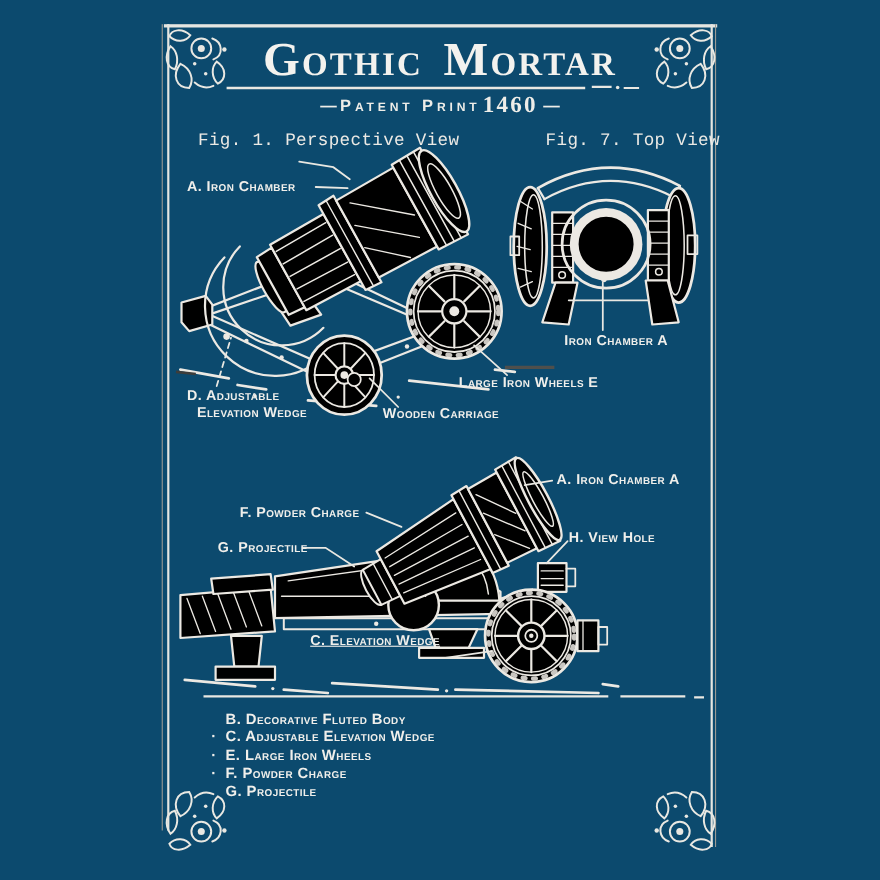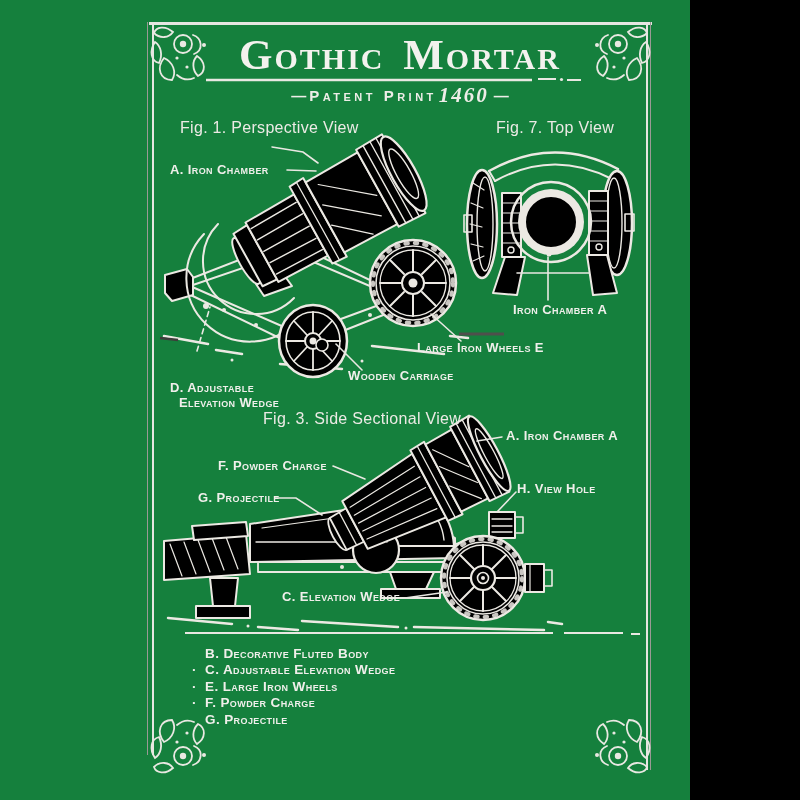--- a/index.html
+++ b/index.html
@@ -1,39 +1,39 @@
 <!DOCTYPE html>
 <html><head>
 <meta charset="utf-8">
 <style>
   html,body{margin:0;padding:0;background:#000;}
-  .canvas{position:relative;width:690px;height:800px;background:#15803d;overflow:hidden;
+  .canvas{position:relative;width:800px;height:800px;background:#0c4a6e;overflow:hidden;
           font-family:"Liberation Sans",sans-serif;color:#efeeea;}
   
   .bline{position:absolute;background:#e6e6e1;z-index:1;}
   .bdim{background:#9a9a95;}
   
   .art{position:absolute;overflow:visible;z-index:2;}
   .overlay{position:absolute;left:0;top:0;z-index:3;pointer-events:none;}
   .flour{position:absolute;width:70px;height:58px;z-index:2;}
   .flour svg{display:block;}
   .flipx svg{transform:scaleX(-1);}
   .flipy svg{transform:scaleY(-1);}
   .flipxy svg{transform:scale(-1,-1);}
   
   .title{position:absolute;left:148px;top:32px;width:504px;text-align:center;z-index:4;
          font-family:"Liberation Serif",serif;font-variant:small-caps;font-weight:bold;
          font-size:43px;line-height:46px;letter-spacing:2px;word-spacing:6px;color:#f3f2ee;}
   .subtitle{position:absolute;left:148px;top:83px;width:504px;text-align:center;z-index:4;
             font-weight:bold;font-size:15px;letter-spacing:3.5px;color:#eeede8;
             font-variant:small-caps;}
   .subtitle .yr{font-family:"Liberation Serif",serif;font-size:21px;letter-spacing:2px;
-                vertical-align:-1px;margin:18px 2px;font-style:italic;}
+                vertical-align:-1px;margin:18px 2px;}
   .subtitle .dash{letter-spacing:0;margin:0 3px;}
-  .caption{position:absolute;z-index:4;font-family:Liberation Sans, sans-serif;
+  .caption{position:absolute;z-index:4;font-family:Liberation Mono, monospace;
            font-size:16px;line-height:20px;color:#eceae5;letter-spacing:.3px;}
   .lbl{position:absolute;z-index:4;font-weight:bold;font-size:13px;line-height:15px;
        font-variant:small-caps;letter-spacing:.4px;color:#f0efeb;white-space:nowrap;}
   .lbl .l2{padding-left:9px;}
   
   .legend{position:absolute;left:192px;top:646px;z-index:4;}
   .legend .row{line-height:16.4px;font-weight:bold;font-size:13.5px;
                font-variant:small-caps;letter-spacing:.4px;color:#f0efeb;white-space:nowrap;}
   .legend .bu{display:inline-block;width:13px;}
 </style>
@@ -117,21 +117,20 @@
       </svg>
   </div>
 
   <div class="title">Gothic Mortar</div>
   <div class="subtitle">
     <span class="dash">—</span><span>Patent Print</span><span class="yr">1460</span><span class="dash">—</span>
   </div>
 
   <div class="caption" style="left:180px;top:118px;">Fig. 1. Perspective View</div>
   <div class="caption" style="left:496px;top:118px;">Fig. 7. Top View</div>
-  <div class="caption" style="left:263px;top:409px;">Fig. 3. Side Sectional View</div>
 
   <svg class="art" style="left:162px;top:138px;" width="310" height="235" viewBox="0 0 310 235">
     <g stroke="#ece9e3" fill="none" stroke-width="2" stroke-linecap="round" stroke-linejoin="round">
 
       <path d="M2,198 l44,8 M54,212 l26,4 M118,226 l62,5 M210,208 l72,8 M288,198 l18,2" stroke-width="2.5"></path>
       <circle cx="70" cy="222" r="1.5" fill="#ece9e3" stroke="none"></circle>
       <circle cx="200" cy="223" r="1.5" fill="#ece9e3" stroke="none"></circle>
 
       <path d="M10,148 L138,210 L254,164 L126,103 Z"></path>
       <path d="M28,148 L138,196 L236,160 L128,114 Z"></path>
@@ -293,32 +292,32 @@
       <path d="M206,80 L532,80" stroke-width="2.4"></path>
       <path d="M538,79 L556,79 M567,80 L581,80" stroke-width="2"></path>
       <circle cx="561.5" cy="79.5" r="1.6" fill="#e9e8e2" stroke="none"></circle>
       <path d="M185,633 L553,633 M564,633 L623,633 M631,634 L640,634" stroke-width="2"></path>
     </g>
     <path d="M459,334 L504,334" stroke="#4f4f4c" stroke-width="3" fill="none"></path>
     <path d="M160,338 L178,340" stroke="#3d3d3b" stroke-width="2.5" fill="none"></path>
   </svg>
 
   <div class="lbl" style="left:170px;top:162px;">A. Iron Chamber</div>
-  <div class="lbl" style="left:170px;top:352px;margin-top:28px;">
+  <div class="lbl" style="left:170px;top:352px;">
     <div>D. Adjustable</div>
     <div class="l2">Elevation Wedge</div>
   </div>
   <div class="lbl" style="left:348px;top:368px;">Wooden Carriage</div>
   <div class="lbl" style="left:417px;top:340px;">Large Iron Wheels E</div>
   <div class="lbl" style="left:513px;top:302px;">Iron Chamber A</div>
   <div class="lbl" style="left:506px;top:428px;">A. Iron Chamber A</div>
   <div class="lbl" style="left:218px;top:458px;">F. Powder Charge</div>
   <div class="lbl" style="left:198px;top:490px;">G. Projectile</div>
   <div class="lbl" style="left:517px;top:481px;">H. View Hole</div>
-  <div class="lbl" style="left:282px;top:589px;">C. Elevation Wedge</div>
+  <div class="lbl" style="left:282px;top:574px;text-decoration:underline;">C. Elevation Wedge</div>
 
   <div class="legend">
     <div class="row"><span class="bu"></span><span>B. Decorative Fluted Body</span></div>
     <div class="row"><span class="bu">·</span><span>C. Adjustable Elevation Wedge</span></div>
     <div class="row"><span class="bu">·</span><span>E. Large Iron Wheels</span></div>
     <div class="row"><span class="bu">·</span><span>F. Powder Charge</span></div>
     <div class="row"><span class="bu"></span><span>G. Projectile</span></div>
   </div>
 
 </div>

